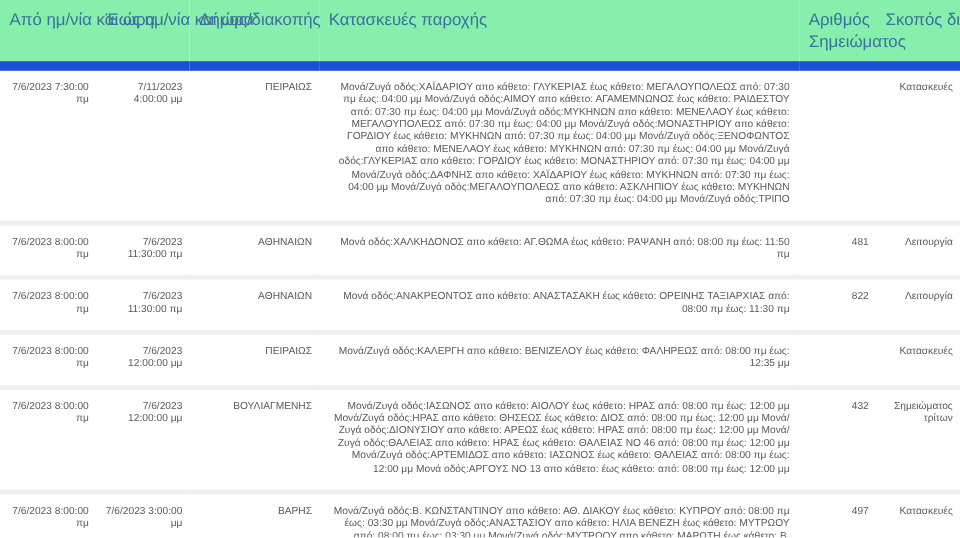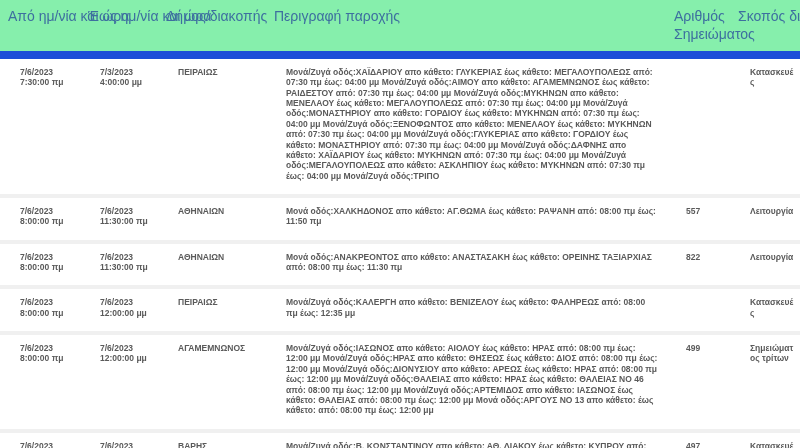--- a/index.html
+++ b/index.html
@@ -38,26 +38,25 @@
     white-space: nowrap;
     overflow: visible;
     border-bottom: 8px solid #1d4ed8;
   }
   thead th.wrap { white-space: normal; }
 
   tbody td {
     color: #5a5a5a;
     font-size: 8.5px;
     line-height: 1.22;
-    text-align: left;
+    text-align: right;
     vertical-align: top;
-    padding: 8px 6px 13px 20px;
+    padding: 8px 6px 13px 8px;
     border-bottom: 4px solid #f0f0f0;
     word-wrap: break-word;
-    font-weight: bold;
   }
   tbody tr:last-child td { border-bottom: none; }
   td.desc { padding-right: 8px; }
 </style>
 </head>
 <body>
 
 <div class="page">
   <table class="interruptions">
     <colgroup>
@@ -66,40 +65,40 @@
         <col class="c-muni">
         <col class="c-desc">
         <col class="c-num">
         <col class="c-purpose">
     </colgroup>
     <thead>
       <tr>
         <th>Από ημ/νία και ώρα</th>
         <th>Έως ημ/νία και ώρα</th>
         <th>Δήμος/διακοπής</th>
-        <th>Περιγραφή παροχής</th>
+        <th>Κατασκευές παροχής</th>
         <th class="wrap">Αριθμός Σημειώματος</th>
         <th>Σκοπός διακοπής</th>
       </tr>
     </thead>
     <tbody>
         <tr>
     <td>7/6/2023 7:30:00 πμ</td>
-    <td>7/3/2023 4:00:00 μμ</td>
+    <td>7/11/2023 4:00:00 μμ</td>
     <td>ΠΕΙΡΑΙΩΣ</td>
     <td class="desc">Μονά/Ζυγά οδός:ΧΑΪΔΑΡΙΟΥ απο κάθετο: ΓΛΥΚΕΡΙΑΣ έως κάθετο: ΜΕΓΑΛΟΥΠΟΛΕΩΣ από: 07:30 πμ έως: 04:00 μμ Μονά/Ζυγά οδός:ΑΙΜΟΥ απο κάθετο: ΑΓΑΜΕΜΝΩΝΟΣ έως κάθετο: ΡΑΙΔΕΣΤΟΥ από: 07:30 πμ έως: 04:00 μμ Μονά/Ζυγά οδός:ΜΥΚΗΝΩΝ απο κάθετο: ΜΕΝΕΛΑΟΥ έως κάθετο: ΜΕΓΑΛΟΥΠΟΛΕΩΣ από: 07:30 πμ έως: 04:00 μμ Μονά/Ζυγά οδός:ΜΟΝΑΣΤΗΡΙΟΥ απο κάθετο: ΓΟΡΔΙΟΥ έως κάθετο: ΜΥΚΗΝΩΝ από: 07:30 πμ έως: 04:00 μμ Μονά/Ζυγά οδός:ΞΕΝΟΦΩΝΤΟΣ απο κάθετο: ΜΕΝΕΛΑΟΥ έως κάθετο: ΜΥΚΗΝΩΝ από: 07:30 πμ έως: 04:00 μμ Μονά/Ζυγά οδός:ΓΛΥΚΕΡΙΑΣ απο κάθετο: ΓΟΡΔΙΟΥ έως κάθετο: ΜΟΝΑΣΤΗΡΙΟΥ από: 07:30 πμ έως: 04:00 μμ Μονά/Ζυγά οδός:ΔΑΦΝΗΣ απο κάθετο: ΧΑΪΔΑΡΙΟΥ έως κάθετο: ΜΥΚΗΝΩΝ από: 07:30 πμ έως: 04:00 μμ Μονά/Ζυγά οδός:ΜΕΓΑΛΟΥΠΟΛΕΩΣ απο κάθετο: ΑΣΚΛΗΠΙΟΥ έως κάθετο: ΜΥΚΗΝΩΝ από: 07:30 πμ έως: 04:00 μμ Μονά/Ζυγά οδός:ΤΡΙΠΟ</td>
     <td></td>
     <td>Κατασκευές</td>
   </tr>
         <tr>
     <td>7/6/2023 8:00:00 πμ</td>
     <td>7/6/2023 11:30:00 πμ</td>
     <td>ΑΘΗΝΑΙΩΝ</td>
     <td class="desc">Μονά οδός:ΧΑΛΚΗΔΟΝΟΣ απο κάθετο: ΑΓ.ΘΩΜΑ έως κάθετο: ΡΑΨΑΝΗ από: 08:00 πμ έως: 11:50 πμ</td>
-    <td>557</td>
+    <td>481</td>
     <td>Λειτουργία</td>
   </tr>
         <tr>
     <td>7/6/2023 8:00:00 πμ</td>
     <td>7/6/2023 11:30:00 πμ</td>
     <td>ΑΘΗΝΑΙΩΝ</td>
     <td class="desc">Μονά οδός:ΑΝΑΚΡΕΟΝΤΟΣ απο κάθετο: ΑΝΑΣΤΑΣΑΚΗ έως κάθετο: ΟΡΕΙΝΗΣ ΤΑΞΙΑΡΧΙΑΣ από: 08:00 πμ έως: 11:30 πμ</td>
     <td>822</td>
     <td>Λειτουργία</td>
   </tr>
@@ -107,23 +106,23 @@
     <td>7/6/2023 8:00:00 πμ</td>
     <td>7/6/2023 12:00:00 μμ</td>
     <td>ΠΕΙΡΑΙΩΣ</td>
     <td class="desc">Μονά/Ζυγά οδός:ΚΑΛΕΡΓΗ απο κάθετο: ΒΕΝΙΖΕΛΟΥ έως κάθετο: ΦΑΛΗΡΕΩΣ από: 08:00 πμ έως: 12:35 μμ</td>
     <td></td>
     <td>Κατασκευές</td>
   </tr>
         <tr>
     <td>7/6/2023 8:00:00 πμ</td>
     <td>7/6/2023 12:00:00 μμ</td>
-    <td>ΑΓΑΜΕΜΝΩΝΟΣ</td>
+    <td>ΒΟΥΛΙΑΓΜΕΝΗΣ</td>
     <td class="desc">Μονά/Ζυγά οδός:ΙΑΣΩΝΟΣ απο κάθετο: ΑΙΟΛΟΥ έως κάθετο: ΗΡΑΣ από: 08:00 πμ έως: 12:00 μμ Μονά/Ζυγά οδός:ΗΡΑΣ απο κάθετο: ΘΗΣΕΩΣ έως κάθετο: ΔΙΟΣ από: 08:00 πμ έως: 12:00 μμ Μονά/Ζυγά οδός:ΔΙΟΝΥΣΙΟΥ απο κάθετο: ΑΡΕΩΣ έως κάθετο: ΗΡΑΣ από: 08:00 πμ έως: 12:00 μμ Μονά/Ζυγά οδός:ΘΑΛΕΙΑΣ απο κάθετο: ΗΡΑΣ έως κάθετο: ΘΑΛΕΙΑΣ ΝΟ 46 από: 08:00 πμ έως: 12:00 μμ Μονά/Ζυγά οδός:ΑΡΤΕΜΙΔΟΣ απο κάθετο: ΙΑΣΩΝΟΣ έως κάθετο: ΘΑΛΕΙΑΣ από: 08:00 πμ έως: 12:00 μμ Μονά οδός:ΑΡΓΟΥΣ ΝΟ 13 απο κάθετο: έως κάθετο: από: 08:00 πμ έως: 12:00 μμ</td>
-    <td>499</td>
+    <td>432</td>
     <td>Σημειώματος τρίτων</td>
   </tr>
         <tr>
     <td>7/6/2023 8:00:00 πμ</td>
     <td>7/6/2023 3:00:00 μμ</td>
     <td>ΒΑΡΗΣ</td>
     <td class="desc">Μονά/Ζυγά οδός:Β. ΚΩΝΣΤΑΝΤΙΝΟΥ απο κάθετο: ΑΘ. ΔΙΑΚΟΥ έως κάθετο: ΚΥΠΡΟΥ από: 08:00 πμ έως: 03:30 μμ Μονά/Ζυγά οδός:ΑΝΑΣΤΑΣΙΟΥ απο κάθετο: ΗΛΙΑ ΒΕΝΕΖΗ έως κάθετο: ΜΥΤΡΩΟΥ από: 08:00 πμ έως: 03:30 μμ Μονά/Ζυγά οδός:ΜΥΤΡΩΟΥ απο κάθετο: ΜΑΡΩΤΗ έως κάθετο: Β. ΚΩΝΣΤΑΝΤΙΝΟΥ από: 08:00 πμ έως: 03:30 μμ Μονά/Ζυγά οδός:ΤΕΡΨΙΧΟΡΗΣ απο κάθετο: ΒΑΚΧΟΥ έως κάθετο: Β. ΚΩΝΣΤΑΝΤΙΝΟΥ από: 08:00 πμ έως: 03:30 μμ Μονά/Ζυγά οδός:ΛΕΥΚΗΣ απο κάθετο: Μ. ΑΛΕΞΑΝΔΡΟΥ έως κάθετο: ΑΤΤΙΔΟΣ από: 08:00 πμ έως: 03:30 μμ Μονά/Ζυγά οδός:Μ. ΑΛΕΞΑΝΔΡΟΥ απο κάθετο: ΔΗΜΗΤΡΑΣ έως κάθετο: ΛΕΥΚΗΣ από: 08:00 πμ έως: 03:30 μμ Μονά/Ζυγά οδός:ΑΓ. ΛΑΥΡΑΣ απο κάθετο: ΔΗΜΗΤΡΑΣ έως κάθετο: ΤΕΡΨΙΧΟΡΗΣ από: 08:00 πμ έως: 03:30 μμ Μονά/Ζυγά οδός:ΔΗΜΗΤΡΑΣ απο κάθετο: Μ. ΑΛΕΞΑΝΔΡΟΥ έως κάθετο: ΑΡΤΕΜΙΔΟΣ από: 08:00 πμ έως: 03:30 μμ</td>
     <td>497</td>
     <td>Κατασκευές</td>
   </tr>

